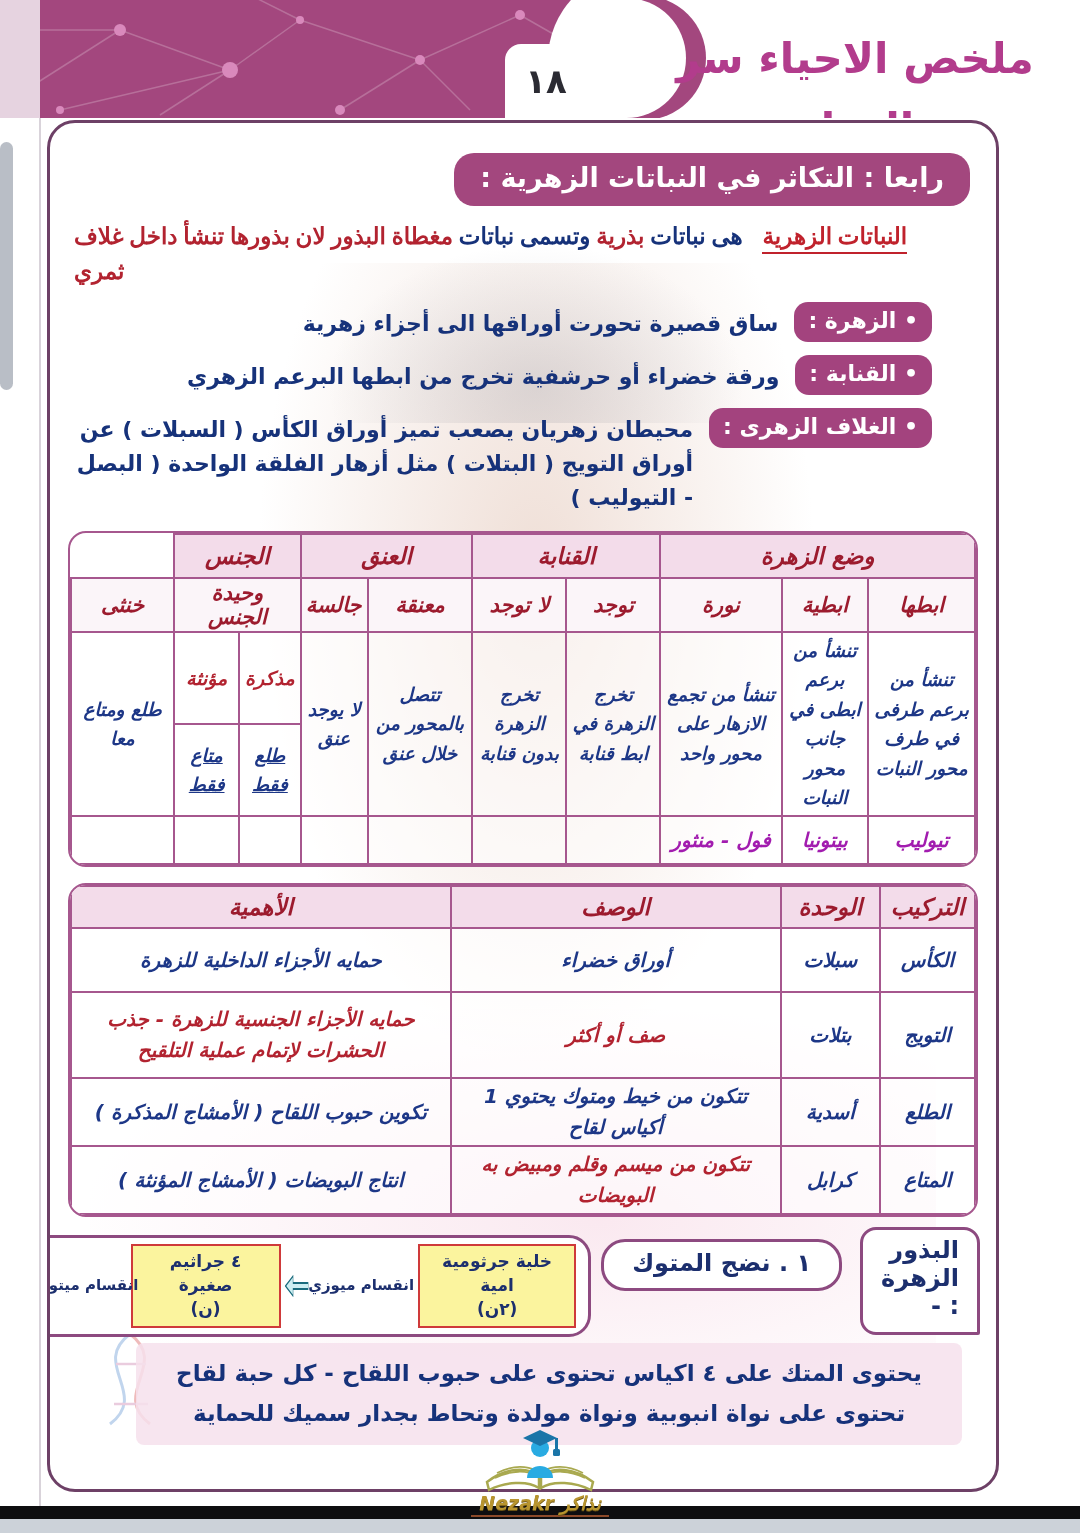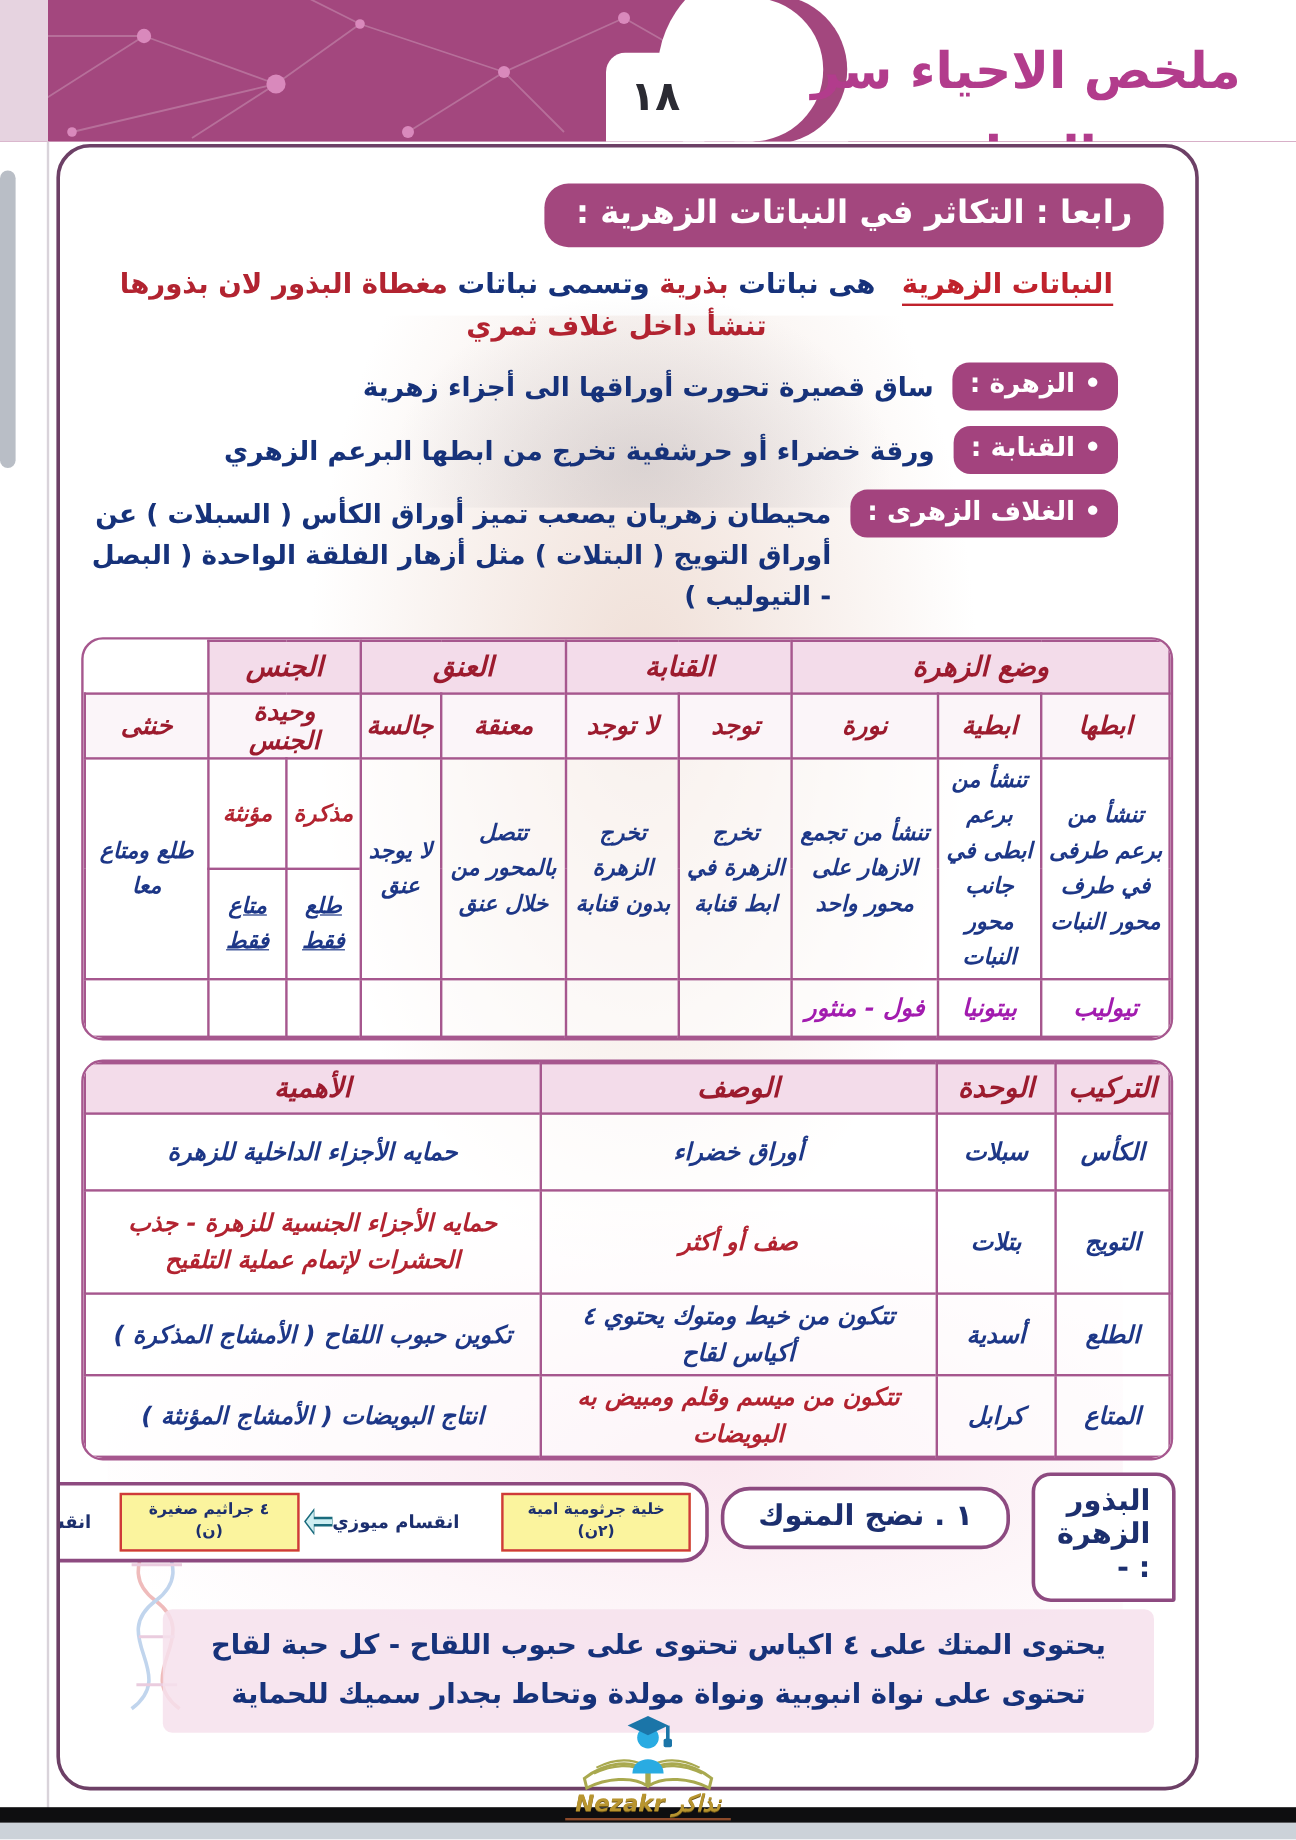--- a/index.html
+++ b/index.html
@@ -42,21 +42,21 @@
   .pink-wash { position:absolute; bottom:60px; right:60px; left:40px; height:420px;
                background:radial-gradient(ellipse at 60% 50%, rgba(244,205,221,.45),
                           rgba(244,205,221,0) 75%); pointer-events:none; }
   .main-content { position:relative; z-index:2; padding:22px 16px 0 16px; }
 
   
   .section-heading { width:fit-content; margin:8px 10px 0 auto; margin-left:auto; margin-right:10px;
                      background:#a3477e; color:#ffffff; font-size:27px; font-weight:bold;
                      padding:9px 26px 13px 26px; border-radius:20px; }
   .intro { margin:14px 26px 0 8px; font-size:23px; font-weight:bold; line-height:1.5;
-           color:#16327a; text-align:center; }
+           color:#16327a; text-align:left;font-family:Liberation Serif, serif; }
   .intro .term { color:#c0222c; border-bottom:2.5px solid #c0222c; padding-bottom:3px; margin-left:14px; }
   .intro .red { color:#b22330; }
   .bullet { display:flex; align-items:flex-start; gap:16px; margin:13px 48px 0 8px; }
   .bullet .pill { background:#a3437e; color:#ffffff; font-weight:bold; font-size:22px;
                   padding:6px 14px 9px 14px; border-radius:14px; white-space:nowrap; }
   .bullet .btext { color:#16327a; font-weight:bold; font-size:22px; line-height:1.55;
                    padding-top:5px; max-width:680px; }
 
   
   .tbl-wrap { margin:16px 2px 0 2px; border:2.5px solid #a6578e; border-radius:18px; overflow:hidden;
@@ -83,22 +83,22 @@
   .func-tab { border:3px solid #8d4a80; border-radius:16px 16px 2px 16px; background:#ffffff;
               color:#1c2f6e; font-size:24px; font-weight:bold; padding:6px 18px 12px 18px;
               margin-left:4px; }
   .func-item1 { border:3px solid #8d4a80; border-radius:24px; background:#ffffff; color:#1c2f6e;
                 font-size:24px; font-weight:bold; padding:7px 28px 11px 28px; margin:12px 14px 0 10px;
                 white-space:nowrap; }
   .flowchart { border:3px solid #8d4a80; border-radius:22px; background:#ffffff;
                padding:6px 12px; display:flex; align-items:center; }
   .flow1-wrap { flex:1; margin-top:8px; }
   .fbox { background:#fbf49e; border:2.5px solid #cf3a3a; color:#1c2f6e; font-weight:bold;
-          font-size:13px; line-height:1.4; text-align:center; padding:4px 8px;
-          white-space:pre-line;margin-left:31px; }
+          font-size:17px; line-height:1.4; text-align:center; padding:4px 8px;
+          white-space:pre-line; }
   .farrow { display:flex; align-items:center; justify-content:center;
             flex:1; min-width:62px; padding:0 4px; }
   .farrow .lbl { color:#1c2f6e; font-size:15px; font-weight:bold; height:19px; line-height:19px;
                  white-space:nowrap; }
   .farrow svg { width:100%; height:24px; display:block; transform:scaleX(-1); }
 
   .note-text { margin:6px 18px 0 70px; background:rgba(246,224,236,.85); border-radius:8px;
                padding:10px 16px 12px; color:#16327a; font-size:23px; font-weight:bold;
                text-align:center; line-height:1.75; }
 
@@ -284,21 +284,21 @@
         </tr>
         <tr class="r2">
           <td class="cell-blue">التويج</td>
           <td class="cell-blue">بتلات</td>
           <td class="cell-red">صف أو أكثر</td>
           <td class="cell-red">حمايه الأجزاء الجنسية للزهرة - جذب الحشرات لإتمام عملية التلقيح</td>
         </tr>
         <tr class="r3">
           <td class="cell-blue">الطلع</td>
           <td class="cell-blue">أسدية</td>
-          <td class="cell-blue">تتكون من خيط ومتوك يحتوي ٤ أكياس لقاح</td>
+          <td class="cell-blue">تتكون من خيط ومتوك يحتوي 1 أكياس لقاح</td>
           <td class="cell-blue">تكوين حبوب اللقاح ( الأمشاج المذكرة )</td>
         </tr>
         <tr class="r4">
           <td class="cell-blue">المتاع</td>
           <td class="cell-blue">كرابل</td>
           <td class="cell-red">تتكون من ميسم وقلم ومبيض به البويضات</td>
           <td class="cell-blue">انتاج البويضات ( الأمشاج المؤنثة )</td>
         </tr>
       </tbody>
         </table>

